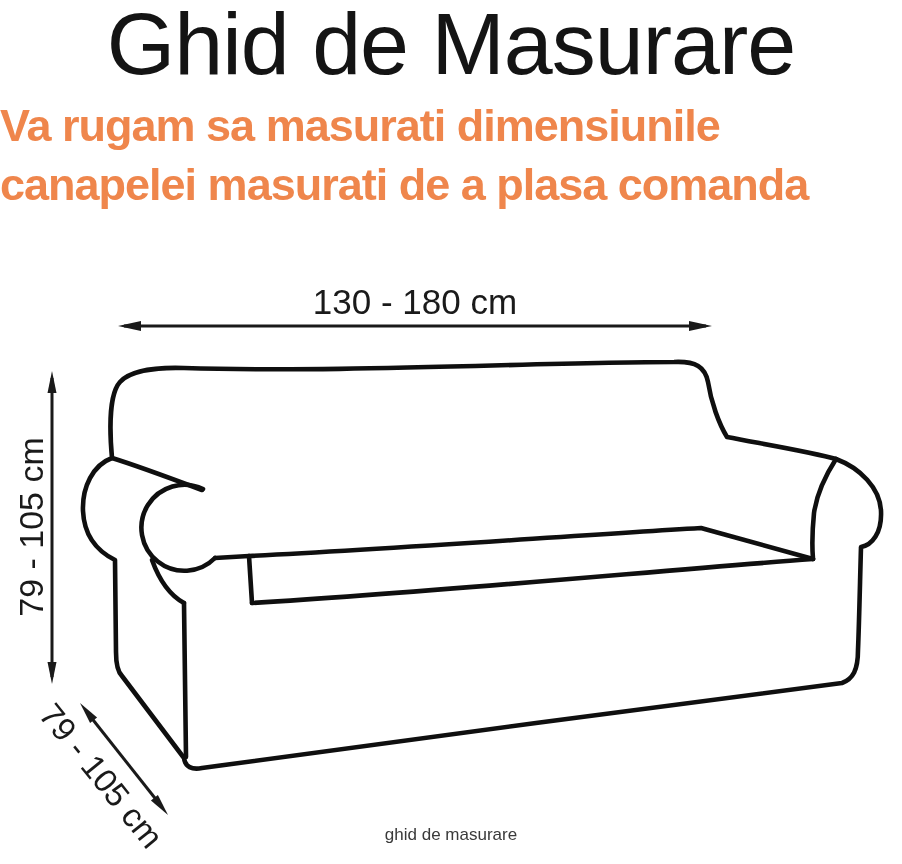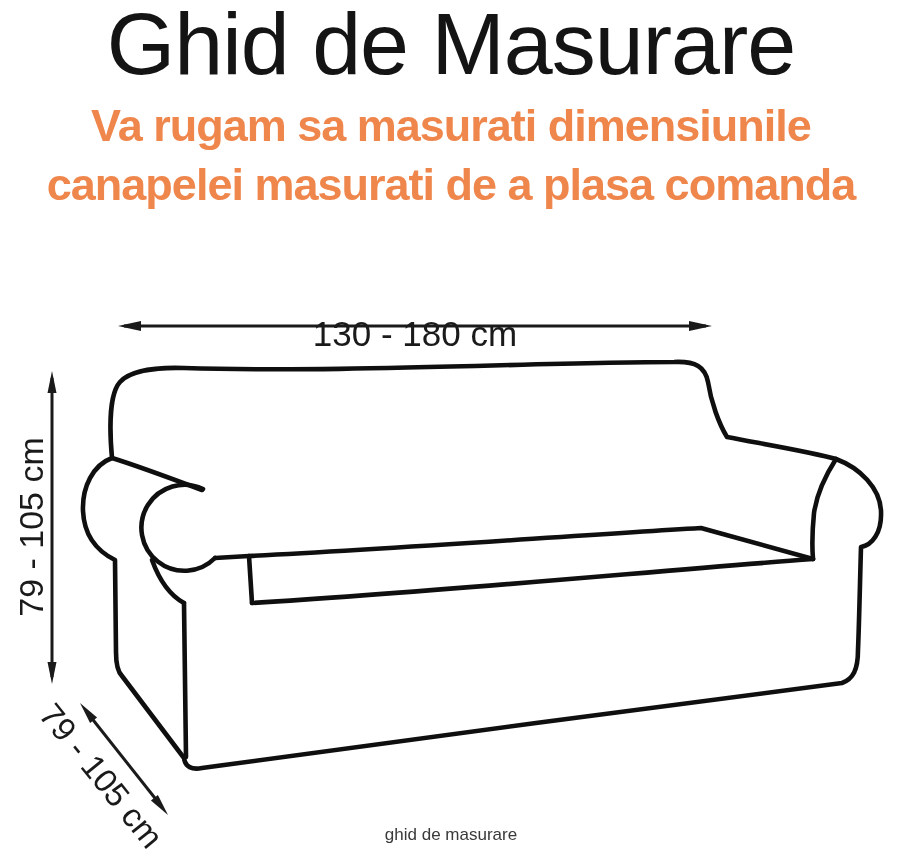--- a/index.html
+++ b/index.html
@@ -7,30 +7,30 @@
        font-family:"Liberation Sans", sans-serif;}
   .page{position:relative;width:902px;height:864px;background:#fff;}
 
   .title{
     position:absolute;top:-4px;left:0;width:902px;
     text-align:center;font-size:88px;line-height:96px;font-weight:400;
     color:#141414;letter-spacing:-1px;white-space:nowrap;
   }
   .subtitle{
     position:absolute;top:96px;left:0;width:902px;
-    text-align:center;font-weight:700;font-size:45px;line-height:59px;
+    text-align:left;font-weight:700;font-size:45px;line-height:59px;
     color:#ef864c;letter-spacing:-1px;white-space:nowrap;
   }
   .svg-layer{position:absolute;top:0;left:0;}
 
   .dim-label{
     position:absolute;color:#1a1a1a;font-size:35px;font-weight:400;
     white-space:nowrap;transform:translate(-50%,-50%);
   }
-  .dim-label.width{left:415px;top:302px;margin-top:32px;}
+  .dim-label.width{left:415px;top:302px;}
   .dim-label.height{left:31px;top:527px;transform:translate(-50%,-50%) rotate(-90deg);font-size:34px;}
   .dim-label.depth{left:101px;top:776px;transform:translate(-50%,-50%) rotate(51deg);font-size:33px;}
 
   .caption{
     position:absolute;left:451px;top:835px;transform:translate(-50%,-50%);
     font-size:17px;color:#3a3a3a;white-space:nowrap;
   }
 </style>
 </head>
 <body>

